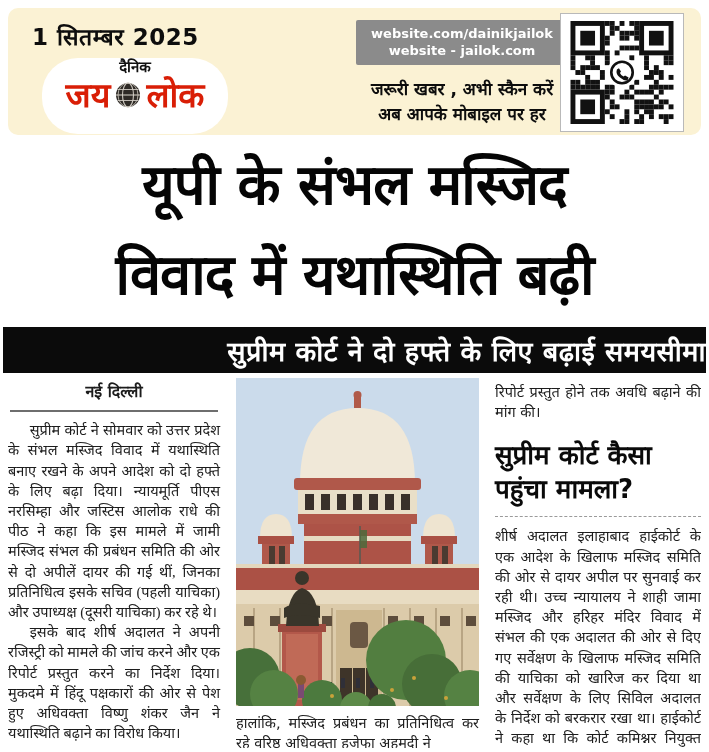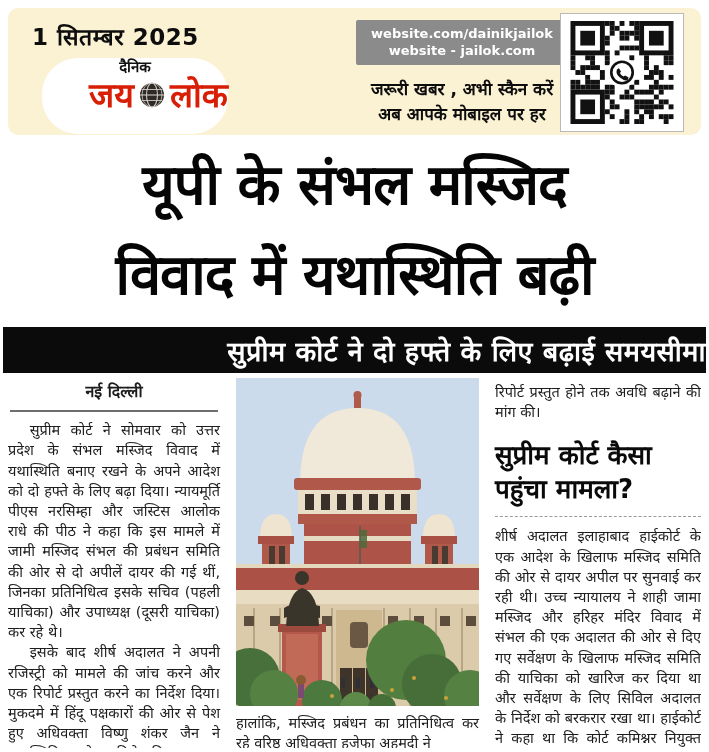--- a/index.html
+++ b/index.html
@@ -8,21 +8,21 @@
   .page { position:relative; width:595px; height:752px; background:#fff; }
 
   
   .banner { position:absolute; left:8px; top:8px; width:693px; height:127px;
     background:#fbf2d4; border-radius:10px; }
   .date { position:absolute; left:24px; top:12px; font-size:23px; font-weight:800; color:#0d0d0d; letter-spacing:0.5px; }
   .logo-pill { position:absolute; left:34px; top:50px; width:186px; height:76px;
     background:#ffffff; border-radius:36px; text-align:center; }
   .logo-daily { font-size:15px; font-weight:700; color:#111; line-height:18px; }
   .logo-title { font-size:34px; font-weight:800; color:#d91e06; line-height:38px;
-    display:flex; align-items:center; justify-content:flex-end; gap:5px; }
+    display:flex; align-items:center; justify-content:center; gap:5px; }
   .globe { width:26px; height:26px; flex:0 0 auto; }
   .center-block { position:absolute; left:348px; top:12px; width:212px; text-align:center; }
   .social-box { background:#8b8b8b; color:#ffffff; font-weight:700; font-size:13px;
     line-height:17px; padding:5px 6px 6px; border-radius:2px; }
   .promo { margin-top:12px; font-size:17px; font-weight:800; color:#0d0d0d; line-height:25px; }
   .qr-box { position:absolute; left:552px; top:5px; width:124px; height:119px;
     background:#ffffff; border:1px solid #b9b9b9; padding:7px; }
   .qr-box svg { width:100%; height:100%; }
 
   
@@ -31,21 +31,21 @@
   .subbar { position:absolute; left:3px; top:327px; width:703px; height:46px;
     background:#0b0b0b; display:flex; align-items:center; justify-content:flex-end; }
   .subbar span { color:#ffffff; font-size:27px; font-weight:700; letter-spacing:0.5px; }
 
   
   .article { position:absolute; left:8px; top:378px; width:693px; height:370px;
     display:grid; grid-template-columns:212px 243px auto; column-gap:16px; overflow:hidden; }
   .col { font-size:14.5px; line-height:20.2px; text-align:justify; }
   .dateline { text-align:center; font-weight:700; font-size:16px; padding:4px 0 8px; }
   .dateline-rule { border:none; border-top:2px solid #6e6e6e; margin:0 2px 8px; }
-  .col-left p { text-indent:1.5em; }
+  .col-left p { text-indent:1.5em;font-family:Liberation Serif, serif; }
   .photo-wrap { width:243px; height:328px; overflow:hidden; background:#cbdbeb; }
   .photo-wrap svg { display:block; width:243px; height:328px; }
   .col-mid p { margin-top:7px; }
   .col-right { padding-top:4px; }
   .section-heading { font-size:26px; line-height:34px; font-weight:800; text-align:left;
     margin:16px 0 10px; color:#0a0a0a; }
   .section-divider { border:none; border-top:1px dashed #9a9a9a; margin:0 0 9px; }
 </style>
 </head>
 <body>

